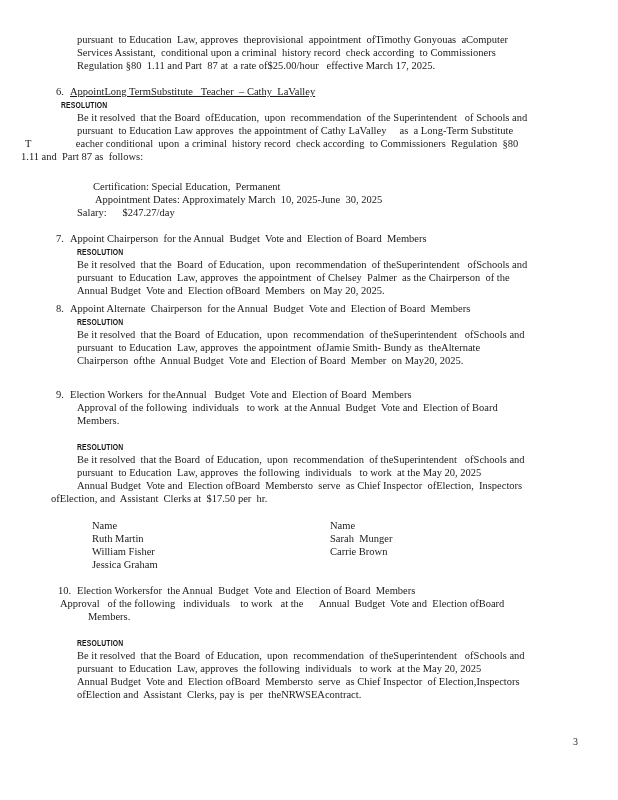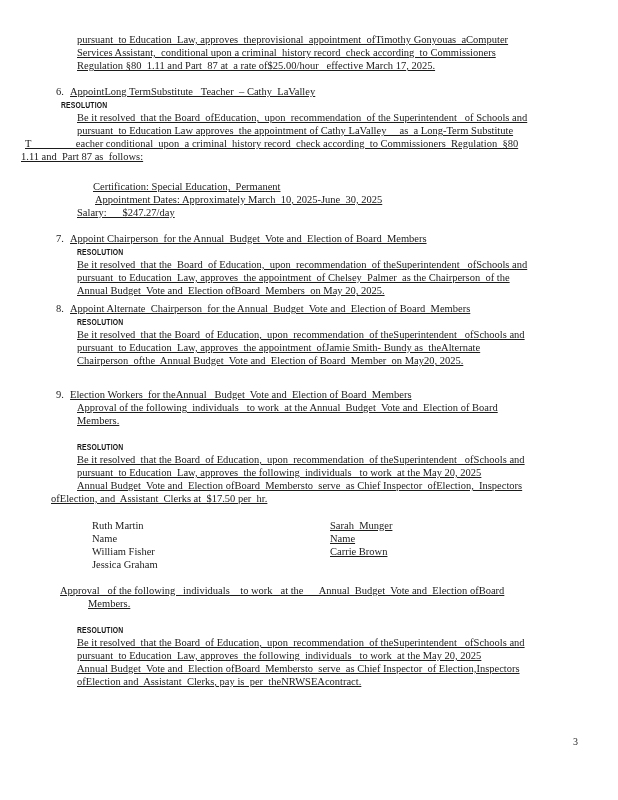--- a/index.html
+++ b/index.html
@@ -6,21 +6,21 @@
   .page {
     position:relative;
     width:618px; height:800px;
     background:#ffffff;
     font-family:"Liberation Serif", serif;
     font-size:10.5px;
     line-height:13px;
     color:#1b1b1b;
     overflow:hidden;
   }
-  .blk { position:absolute; left:0; width:618px;text-decoration:underline; }
+  .blk { position:absolute; left:0; width:618px; }
   .line { white-space:pre; height:13px; }
   
   .x21{padding-left:21px}
   .x25{padding-left:25px}
   .x58{padding-left:58px}
   .x60{padding-left:60px}
   .x61{padding-left:61px}
   .x63{padding-left:56px}
   .x65{padding-left:51px}
   .x77{padding-left:77px}
@@ -90,27 +90,28 @@
     <div class="line x77">Members.</div>
     <div class="line"></div>
     <div class="line x77"><span class="res">RESOLUTION</span></div>
     <div class="line x77">Be it resolved  that the Board  of Education,  upon  recommendation  of theSuperintendent   ofSchools and</div>
     <div class="line x77">pursuant  to Education  Law, approves  the following  individuals   to work  at the May 20, 2025</div>
     <div class="line x77">Annual Budget  Vote and  Election ofBoard  Membersto  serve  as Chief Inspector  ofElection,  Inspectors</div>
     <div class="line x65">ofElection, and  Assistant  Clerks at  $17.50 per  hr.</div>
   </div>
 
   <div class="blk" style="top:519px">
+    <div class="line x92"><span class="name-col1">Name</span><span>Name</span></div>
     <div class="line x92"><span class="name-col1">Ruth Martin</span><span>Sarah  Munger</span></div>
-    <div class="line x92"><span class="name-col1">Name</span><span>Name</span></div>
     <div class="line x92"><span class="name-col1">William Fisher</span><span>Carrie Brown</span></div>
     <div class="line x92"><span class="name-col1">Jessica Graham</span><span></span></div>
   </div>
 
   <div class="blk" style="top:584px">
+    <div class="line x58"><span class="num10">10.</span><span>Election Workersfor  the Annual  Budget  Vote and  Election of Board  Members</span></div>
     <div class="line x60">Approval   of the following   individuals    to work   at the      Annual  Budget  Vote and  Election ofBoard</div>
     <div class="line x88">Members.</div>
     <div class="line"></div>
     <div class="line x77"><span class="res">RESOLUTION</span></div>
     <div class="line x77">Be it resolved  that the Board  of Education,  upon  recommendation  of theSuperintendent   ofSchools and</div>
     <div class="line x77">pursuant  to Education  Law, approves  the following  individuals   to work  at the May 20, 2025</div>
     <div class="line x77">Annual Budget  Vote and  Election ofBoard  Membersto  serve  as Chief Inspector  of Election,Inspectors</div>
     <div class="line x77">ofElection and  Assistant  Clerks, pay is  per  theNRWSEAcontract.</div>
   </div>
 

